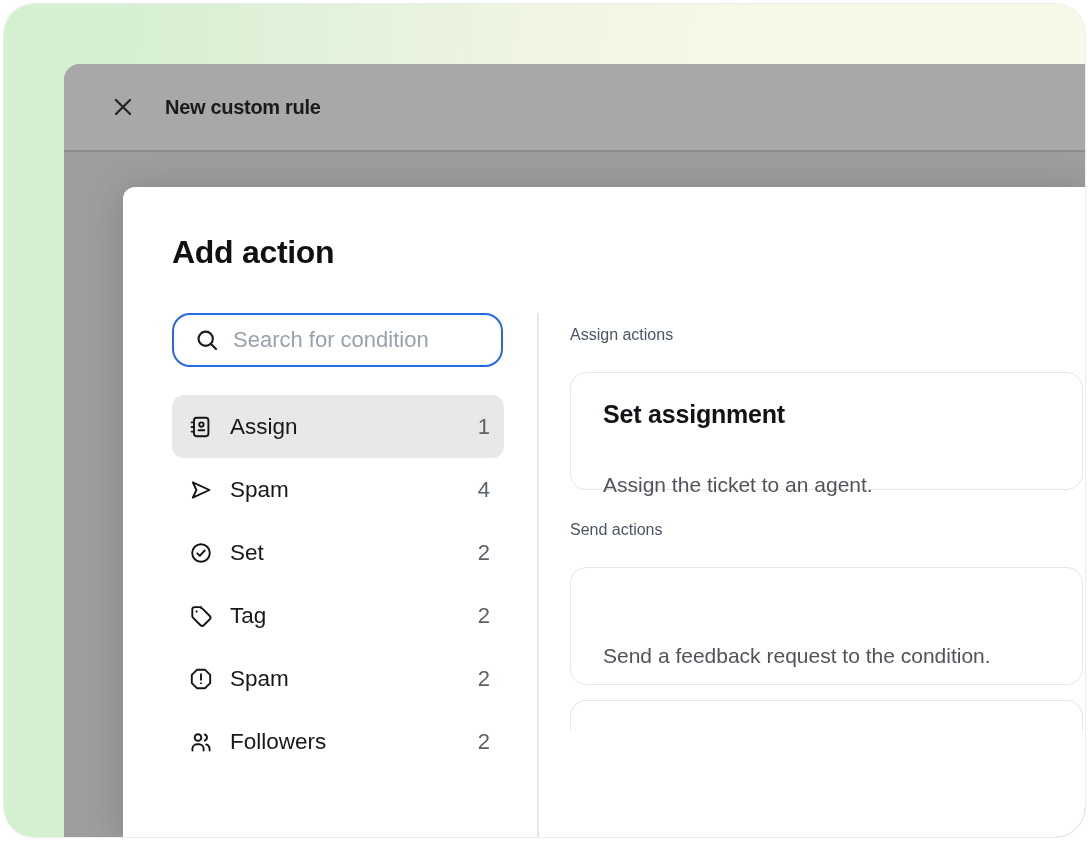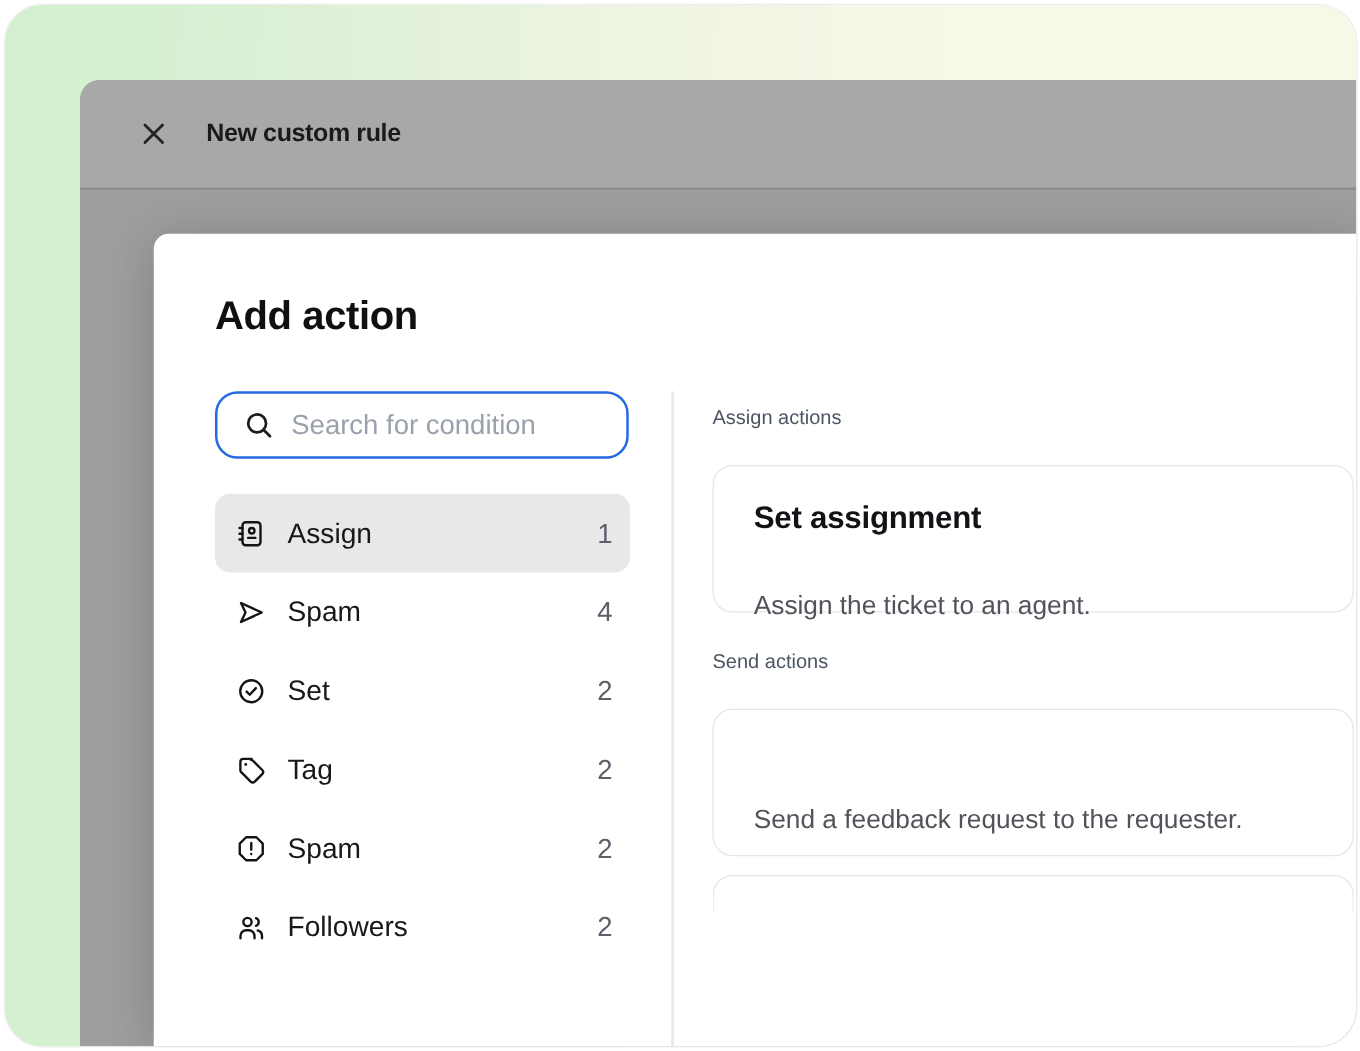--- a/index.html
+++ b/index.html
@@ -199,21 +199,21 @@
               <div class="action-card">
     <div class="card-title">Set assignment</div>
     <div class="card-desc">Assign the ticket to an agent.</div>
   </div>
             </div>
   </div>
           <div class="action-section">
     <div class="section-header">Send actions</div>
     <div class="section-cards">
               <div class="action-card">
-    <div class="card-desc">Send a feedback request to the requester.</div>
+    <div class="card-desc">Send a feedback request to the condition.</div>
   </div>
               <div class="partial-card"></div>
             </div>
   </div>
         </div>
     </div>
 
   </div>
 </div>
 

